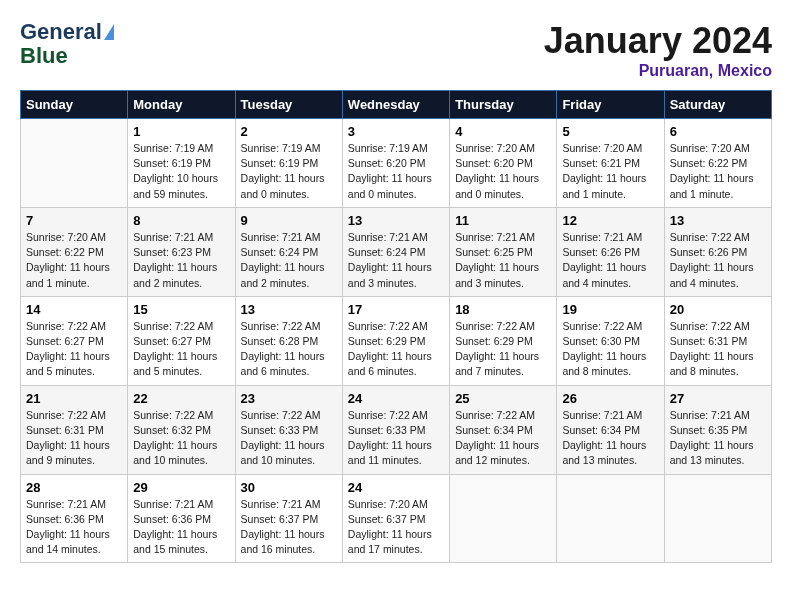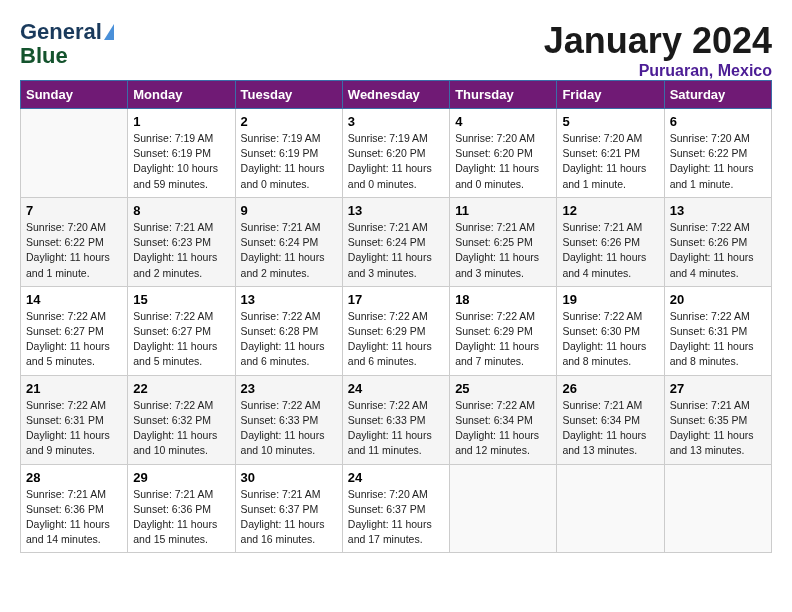--- a/index.html
+++ b/index.html
@@ -7,20 +7,21 @@
       font-family: Arial, sans-serif;
       background: #fff;
       width: 792px;
       min-height: 612px;
       padding: 20px;
     }
     .header {
       display: flex;
       justify-content: space-between;
       align-items: flex-start;
+      margin-bottom: 10px;
     }
     .logo {
       display: flex;
       flex-direction: column;
       align-items: flex-start;
     }
     .logo-text {
       font-size: 22px;
       font-weight: bold;
       color: #1a3a5c;
@@ -47,21 +48,21 @@
       font-size: 16px;
       font-weight: bold;
       color: #4c1d95;
     }
     table {
       width: 100%;
       border-collapse: collapse;
       font-size: 11px;
     }
     thead tr th {
-      background-color: #701a75;
+      background-color: #0f172a;
       color: #fff;
       text-align: left;
       padding: 6px 5px;
       font-size: 13px;
       font-weight: bold;
       border: 1px solid #3a6da8;
     }
     tbody tr td {
       border: 1px solid #ccc;
       padding: 5px 5px;

